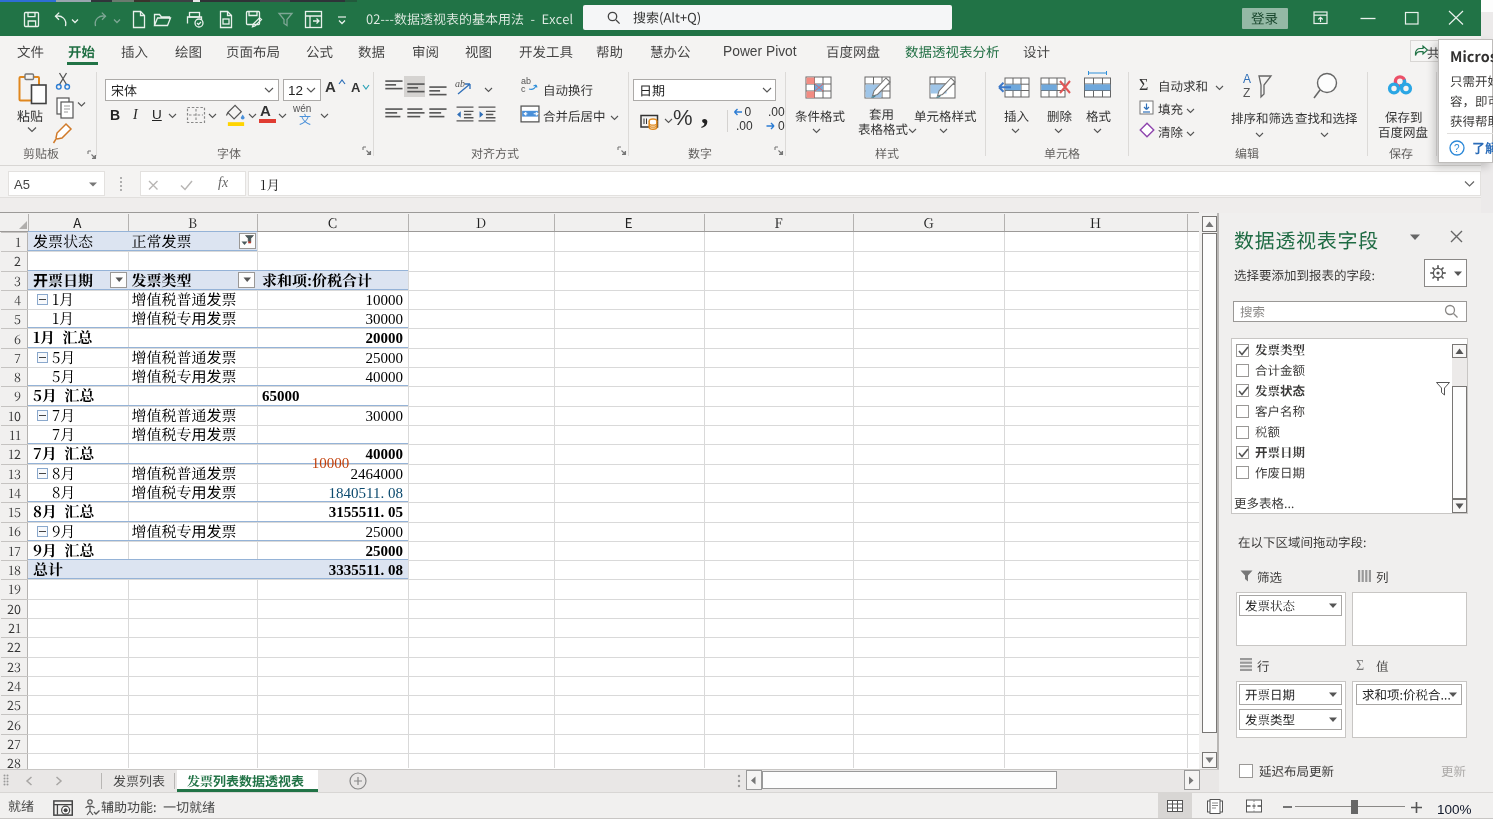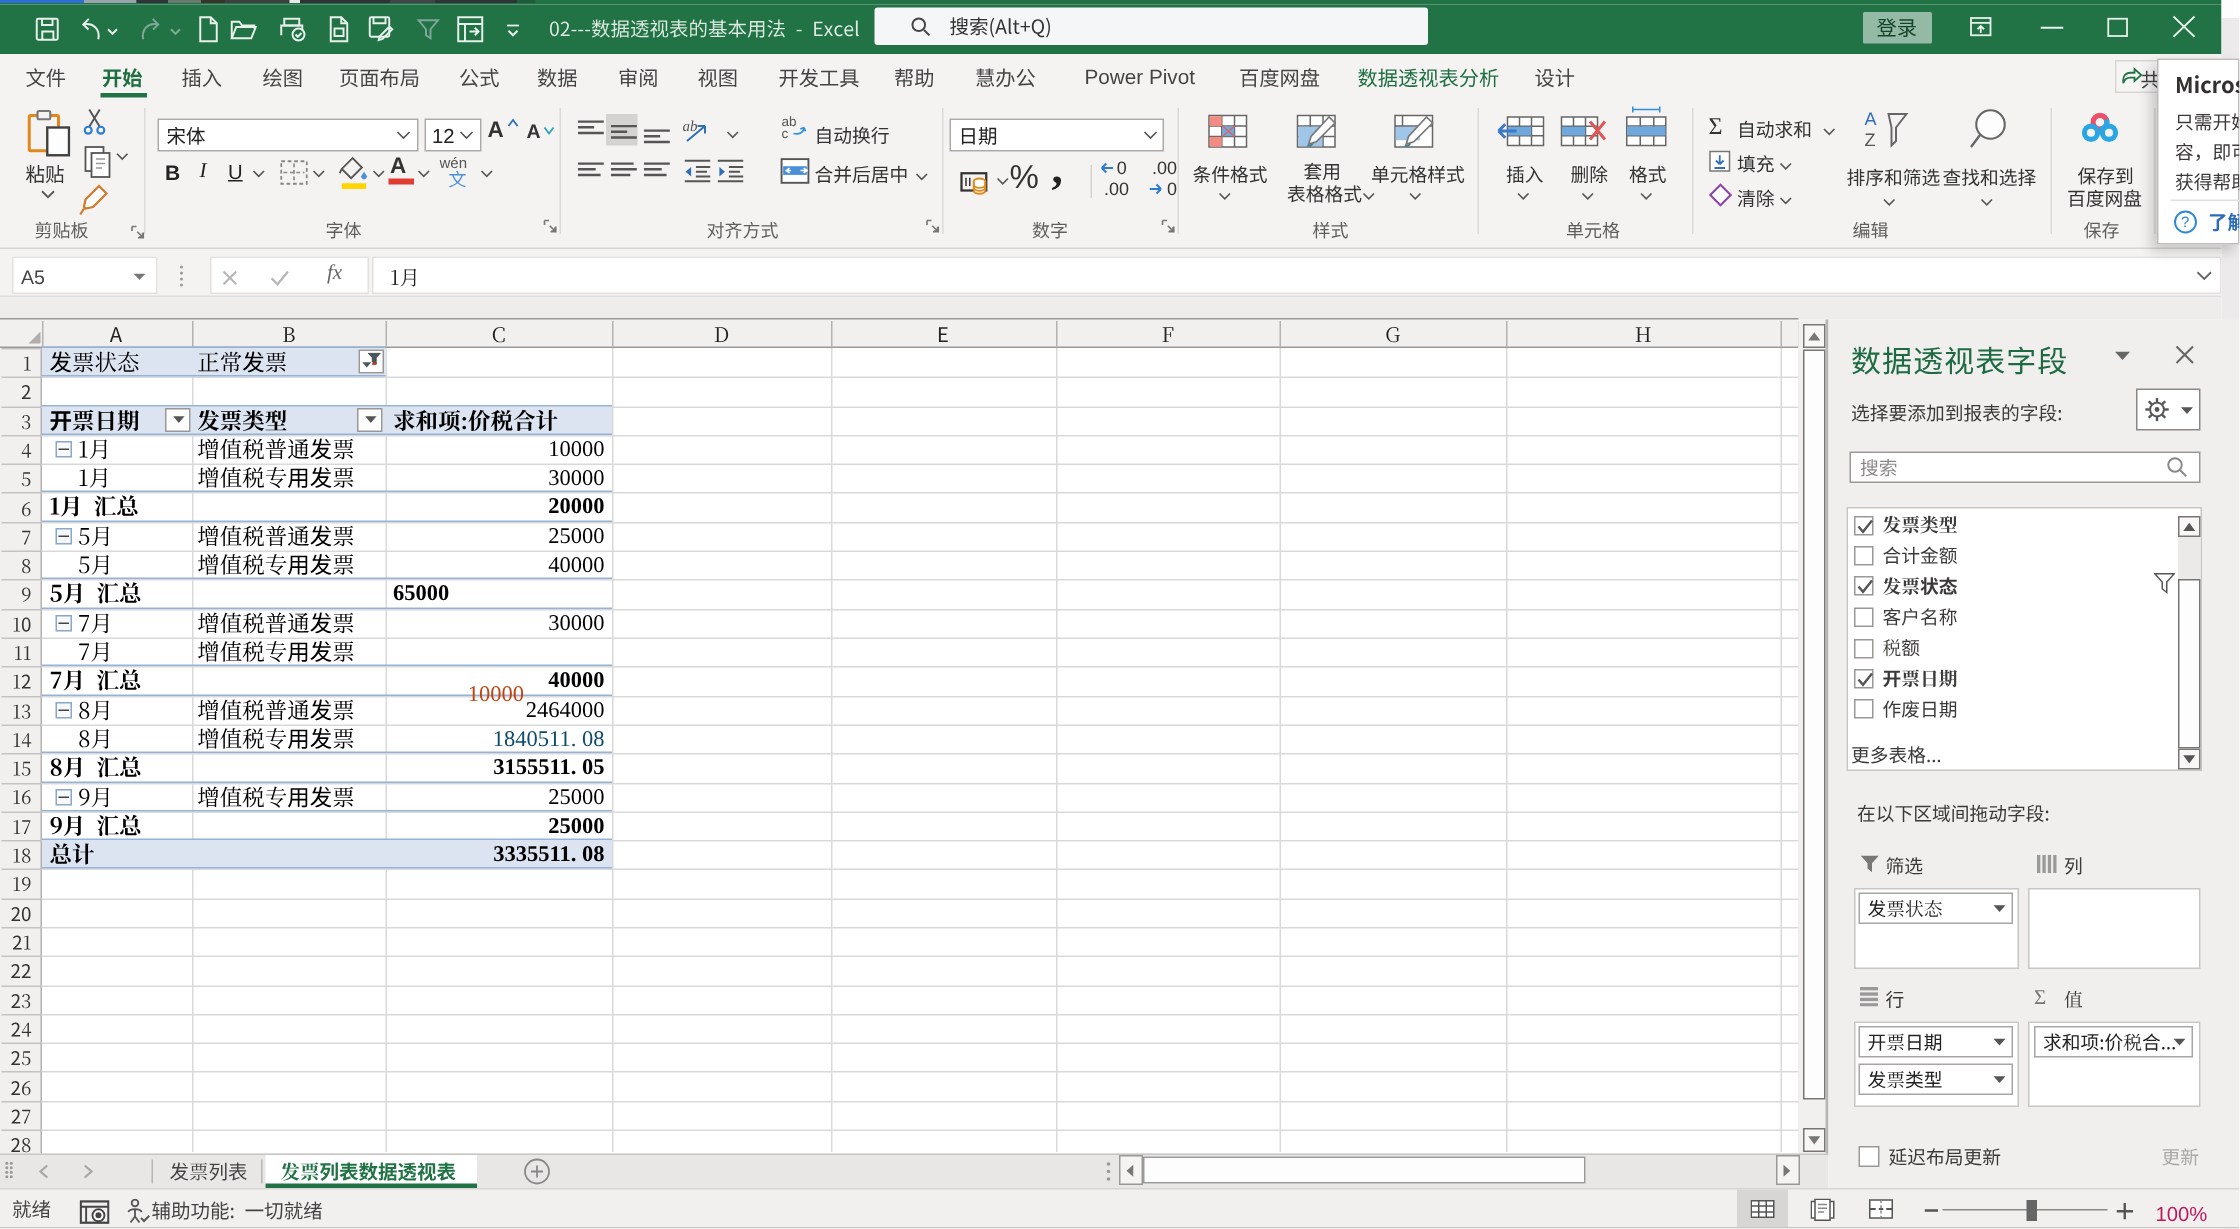--- a/index.html
+++ b/index.html
@@ -722,21 +722,21 @@
     <div style="position:absolute;left:258px;top:428px;width:145px;font-family:'Liberation Serif',sans-serif;font-size:15px;color:#c2410c;font-weight:400;text-align:center;line-height:1;white-space:pre;margin-top:28px;">10000</div>
     <div style="position:absolute;left:258px;top:467px;width:145px;font-family:'Liberation Serif',sans-serif;font-size:15px;color:#000;font-weight:400;text-align:right;line-height:1;white-space:pre;">2464000</div>
     <div style="position:absolute;left:258px;top:486px;width:145px;font-family:'Liberation Serif',sans-serif;font-size:15px;color:#0c4a6e;font-weight:400;text-align:right;line-height:1;white-space:pre;">1840511. 08</div>
     <div style="position:absolute;left:258px;top:525px;width:145px;font-family:'Liberation Serif',sans-serif;font-size:15px;color:#000;font-weight:400;text-align:right;line-height:1;white-space:pre;">25000</div>
     <div style="position:absolute;left:258px;top:331px;width:145px;font-family:'Liberation Serif',sans-serif;font-size:15px;color:#000;font-weight:700;text-align:right;line-height:1;white-space:pre;">20000</div>
     <div style="position:absolute;left:262px;top:389px;width:145px;font-family:'Liberation Serif',sans-serif;font-size:15px;color:#000;font-weight:700;text-align:left;line-height:1;white-space:pre;">65000</div>
     <div style="position:absolute;left:258px;top:447px;width:145px;font-family:'Liberation Serif',sans-serif;font-size:15px;color:#000;font-weight:700;text-align:right;line-height:1;white-space:pre;">40000</div>
     <div style="position:absolute;left:258px;top:505px;width:145px;font-family:'Liberation Serif',sans-serif;font-size:15px;color:#000;font-weight:700;text-align:right;line-height:1;white-space:pre;">3155511. 05</div>
     <div style="position:absolute;left:258px;top:544px;width:145px;font-family:'Liberation Serif',sans-serif;font-size:15px;color:#000;font-weight:700;text-align:right;line-height:1;white-space:pre;">25000</div>
     <div style="position:absolute;left:258px;top:563px;width:145px;font-family:'Liberation Serif',sans-serif;font-size:15px;color:#000;font-weight:700;text-align:right;line-height:1;white-space:pre;">3335511. 08</div>
-    <div style="position:absolute;left:1437px;top:803px;font-family:'Liberation Sans',sans-serif;font-size:13.5px;color:#be185d;font-weight:400;text-align:left;line-height:1;white-space:pre;">100%</div>
+    <div style="position:absolute;left:1437px;top:803px;font-family:'Liberation Sans',sans-serif;font-size:13.5px;color:#0f172a;font-weight:400;text-align:left;line-height:1;white-space:pre;">100%</div>
     <div style="position:absolute;left:1356px;top:659px;font-family:'Liberation Serif',sans-serif;font-size:14px;color:#777;font-weight:400;text-align:left;line-height:1;white-space:pre;">Σ</div>
 <svg width="1493" height="819" viewBox="0 0 1493 819" style="position:absolute;left:0;top:0;pointer-events:none">
       <defs>
         <path id="s30" d="M278 -13C417 -13 506 113 506 369C506 623 417 746 278 746C138 746 50 623 50 369C50 113 138 -13 278 -13ZM278 61C195 61 138 154 138 369C138 583 195 674 278 674C361 674 418 583 418 369C418 154 361 61 278 61Z"></path>
         <path id="s32" d="M44 0H505V79H302C265 79 220 75 182 72C354 235 470 384 470 531C470 661 387 746 256 746C163 746 99 704 40 639L93 587C134 636 185 672 245 672C336 672 380 611 380 527C380 401 274 255 44 54Z"></path>
         <path id="s2d" d="M46 245H302V315H46Z"></path>
         <path id="s6570" d="M443 821C425 782 393 723 368 688L417 664C443 697 477 747 506 793ZM88 793C114 751 141 696 150 661L207 686C198 722 171 776 143 815ZM410 260C387 208 355 164 317 126C279 145 240 164 203 180C217 204 233 231 247 260ZM110 153C159 134 214 109 264 83C200 37 123 5 41 -14C54 -28 70 -54 77 -72C169 -47 254 -8 326 50C359 30 389 11 412 -6L460 43C437 59 408 77 375 95C428 152 470 222 495 309L454 326L442 323H278L300 375L233 387C226 367 216 345 206 323H70V260H175C154 220 131 183 110 153ZM257 841V654H50V592H234C186 527 109 465 39 435C54 421 71 395 80 378C141 411 207 467 257 526V404H327V540C375 505 436 458 461 435L503 489C479 506 391 562 342 592H531V654H327V841ZM629 832C604 656 559 488 481 383C497 373 526 349 538 337C564 374 586 418 606 467C628 369 657 278 694 199C638 104 560 31 451 -22C465 -37 486 -67 493 -83C595 -28 672 41 731 129C781 44 843 -24 921 -71C933 -52 955 -26 972 -12C888 33 822 106 771 198C824 301 858 426 880 576H948V646H663C677 702 689 761 698 821ZM809 576C793 461 769 361 733 276C695 366 667 468 648 576Z"></path>
         <path id="s636e" d="M484 238V-81H550V-40H858V-77H927V238H734V362H958V427H734V537H923V796H395V494C395 335 386 117 282 -37C299 -45 330 -67 344 -79C427 43 455 213 464 362H663V238ZM468 731H851V603H468ZM468 537H663V427H467L468 494ZM550 22V174H858V22ZM167 839V638H42V568H167V349C115 333 67 319 29 309L49 235L167 273V14C167 0 162 -4 150 -4C138 -5 99 -5 56 -4C65 -24 75 -55 77 -73C140 -74 179 -71 203 -59C228 -48 237 -27 237 14V296L352 334L341 403L237 370V568H350V638H237V839Z"></path>
         <path id="s900f" d="M61 765C119 716 187 646 216 597L278 644C246 692 177 760 118 806ZM854 824C736 797 518 780 338 773C345 758 353 734 355 719C430 721 512 725 593 732V655H313V596H547C480 526 377 462 283 431C298 418 318 393 329 377C421 413 523 483 593 561V427H665V564C732 487 831 417 923 381C934 398 954 423 969 436C874 465 773 528 709 596H952V655H665V738C754 747 837 759 903 773ZM392 403V344H508C490 237 446 158 309 115C324 102 343 76 350 60C506 113 558 210 579 344H699C691 312 683 280 674 255H844C835 180 826 147 813 135C805 128 797 127 780 127C763 127 716 128 668 132C678 115 685 91 686 74C736 70 784 70 808 72C835 73 854 78 870 94C892 115 904 166 916 283C917 293 918 311 918 311H756L777 403ZM251 456H56V386H179V83C136 63 90 27 45 -15L95 -80C152 -18 206 34 243 34C265 34 296 5 335 -19C401 -58 484 -68 600 -68C698 -68 867 -63 945 -58C946 -36 958 1 966 20C867 10 715 3 601 3C495 3 411 9 349 46C301 74 278 98 251 100Z"></path>
         <path id="s89c6" d="M450 791V259H523V725H832V259H907V791ZM154 804C190 765 229 710 247 673L308 713C290 748 250 800 211 838ZM637 649V454C637 297 607 106 354 -25C369 -37 393 -65 402 -81C552 -2 631 105 671 214V20C671 -47 698 -65 766 -65H857C944 -65 955 -24 965 133C946 138 921 148 902 163C898 19 893 -8 858 -8H777C749 -8 741 0 741 28V276H690C705 337 709 397 709 452V649ZM63 668V599H305C247 472 142 347 39 277C50 263 68 225 74 204C113 233 152 269 190 310V-79H261V352C296 307 339 250 359 219L407 279C388 301 318 381 280 422C328 490 369 566 397 644L357 671L343 668Z"></path>

